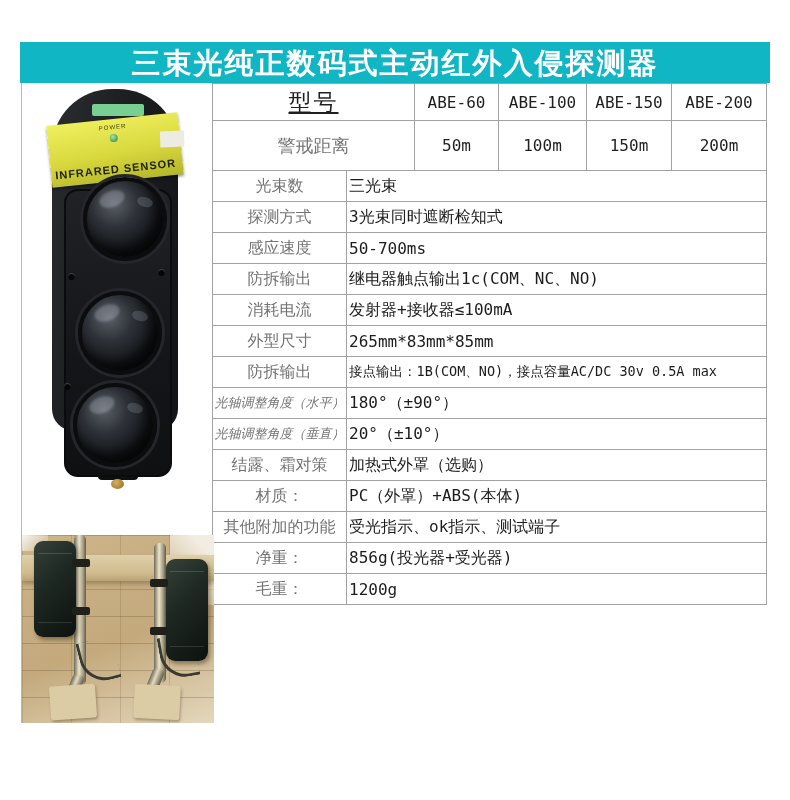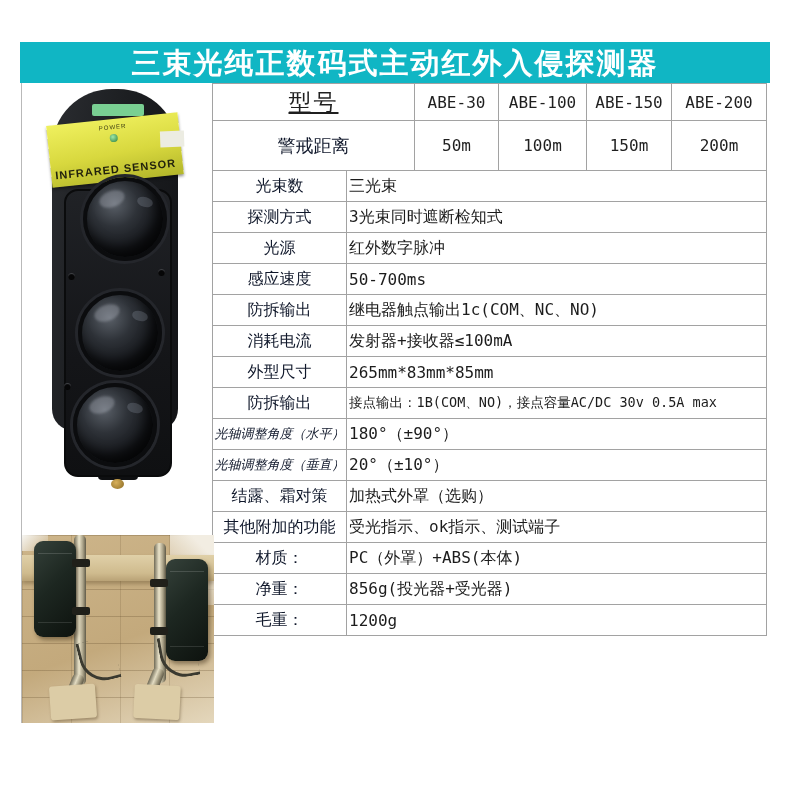--- a/index.html
+++ b/index.html
@@ -94,21 +94,21 @@
 
   
   table.spec{border-collapse:collapse;table-layout:fixed;width:554px;background:#fff;}
   table.spec col.c1{width:134px;} table.spec col.c2{width:68px;}
   table.spec col.c3{width:84px;} table.spec col.c4{width:88px;}
   table.spec col.c5{width:85px;} table.spec col.c6{width:95px;}
   table.spec td{border:1px solid #a2a2a2;padding:0 2px;overflow:hidden;white-space:nowrap;}
   tr.r-std{height:31px;}
   tr.r-header{height:37px;}
   tr.r-tall{height:50px;}
-  td.label-cell{text-align:center;font-size:16px;color:#0f172a;}
+  td.label-cell{text-align:center;font-size:16px;color:#737373;}
   td.label-cell.small{font-size:13px;padding:0;font-style:italic;}
   td.model-head{text-align:center;font-size:23px;letter-spacing:2px;text-decoration:underline;}
   td.model-cell{text-align:center;font-size:16px;
         font-family:"DejaVu Sans Mono","Liberation Mono",monospace;}
   td.value-cell{text-align:left;padding-left:14px;font-size:16px;
         font-family:"DejaVu Sans Mono","Liberation Mono",monospace;color:#1c1c1c;margin-left:43px;}
   td.value-cell.small{font-size:13.5px;}
 </style>
 </head>
 <body>
@@ -168,45 +168,41 @@
         <col class="c1">
           <col class="c2">
           <col class="c3">
           <col class="c4">
           <col class="c5">
           <col class="c6">
       </colgroup>
       <tbody>
         <tr class="r-header">
           <td class="model-head" colspan="2">型号</td>
-        <td class="model-cell">ABE-30</td>
+        <td class="model-cell">ABE-60</td>
             <td class="model-cell">ABE-100</td>
             <td class="model-cell">ABE-150</td>
             <td class="model-cell">ABE-200</td>
           </tr>
         <tr class="r-tall">
           <td class="label-cell" colspan="2" style="font-size:18px;">警戒距离</td>
         <td class="model-cell">50m</td>
             <td class="model-cell">100m</td>
             <td class="model-cell">150m</td>
             <td class="model-cell">200m</td>
           </tr>
       <tr class="r-std">
             <td class="label-cell">光束数</td>
             <td class="value-cell" colspan="5">三光束</td>
           </tr>
           <tr class="r-std">
             <td class="label-cell">探测方式</td>
             <td class="value-cell" colspan="5">3光束同时遮断检知式</td>
           </tr>
           <tr class="r-std">
-            <td class="label-cell">光源</td>
-            <td class="value-cell" colspan="5">红外数字脉冲</td>
-          </tr>
-          <tr class="r-std">
             <td class="label-cell">感应速度</td>
             <td class="value-cell" colspan="5">50-700ms</td>
           </tr>
           <tr class="r-std">
             <td class="label-cell">防拆输出</td>
             <td class="value-cell" colspan="5">继电器触点输出1c(COM、NC、NO)</td>
           </tr>
           <tr class="r-std">
             <td class="label-cell">消耗电流</td>
             <td class="value-cell" colspan="5">发射器+接收器≤100mA</td>
@@ -225,28 +221,28 @@
           </tr>
           <tr class="r-std">
             <td class="label-cell small">光轴调整角度（垂直）</td>
             <td class="value-cell" colspan="5">20°（±10°）</td>
           </tr>
           <tr class="r-std">
             <td class="label-cell">结露、霜对策</td>
             <td class="value-cell" colspan="5">加热式外罩（选购）</td>
           </tr>
           <tr class="r-std">
+            <td class="label-cell">材质：</td>
+            <td class="value-cell" colspan="5">PC（外罩）+ABS(本体)</td>
+          </tr>
+          <tr class="r-std">
             <td class="label-cell">其他附加的功能</td>
             <td class="value-cell" colspan="5">受光指示、ok指示、测试端子</td>
           </tr>
           <tr class="r-std">
-            <td class="label-cell">材质：</td>
-            <td class="value-cell" colspan="5">PC（外罩）+ABS(本体)</td>
-          </tr>
-          <tr class="r-std">
             <td class="label-cell">净重：</td>
             <td class="value-cell" colspan="5">856g(投光器+受光器)</td>
           </tr>
           <tr class="r-std">
             <td class="label-cell">毛重：</td>
             <td class="value-cell" colspan="5">1200g</td>
           </tr>
         </tbody>
     </table>
 

